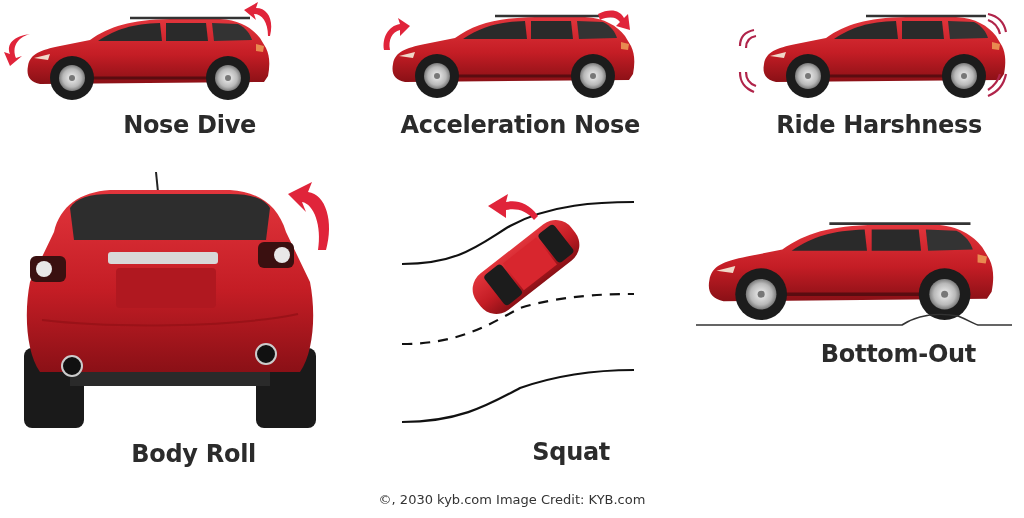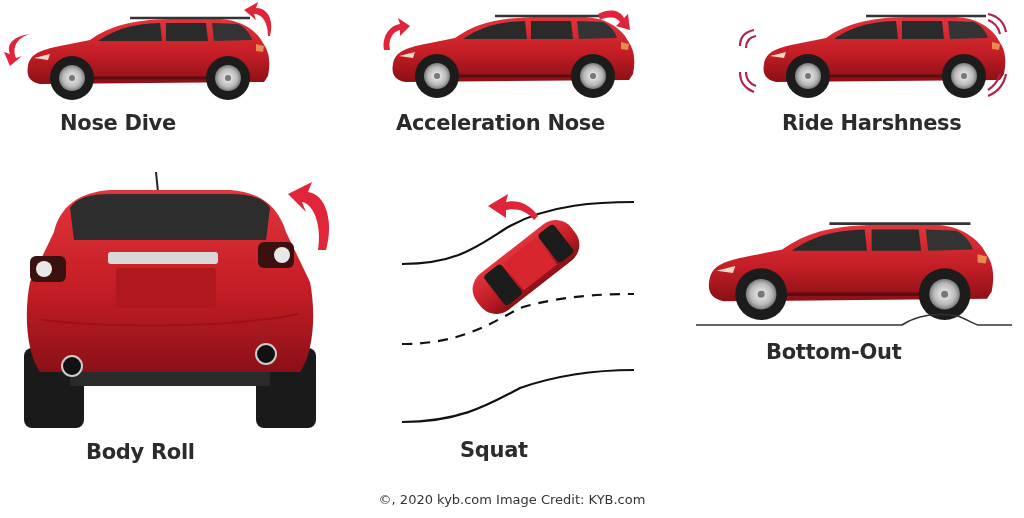--- a/index.html
+++ b/index.html
@@ -1,21 +1,21 @@
 <!DOCTYPE html>
 <html><head>
 <meta charset="utf-8">
 <style>
   * { box-sizing: border-box; margin: 0; padding: 0; }
   html, body { width: 1024px; height: 518px; background: #ffffff; overflow: hidden; }
   body { position: relative; font-family: "DejaVu Sans", sans-serif; }
   .panel { position: absolute; }
   .label {
     position: absolute; font-family: "DejaVu Sans", sans-serif; font-weight: bold;
-    font-size: 21px; color: #2b2b2b; text-align: left; white-space: nowrap;
+    font-size: 24px; color: #2b2b2b; text-align: right; white-space: nowrap;
     letter-spacing: -0.3px;
   }
   .credit {
     position: absolute; left: 0; width: 1024px; top: 492px; text-align: center;
     font-family: "DejaVu Sans", sans-serif; font-size: 13px; color: #333;
   }
   svg { position: absolute; overflow: visible; }
 </style>
 </head>
 <body>
@@ -92,21 +92,21 @@
       <path d="M20,10 C14,11 10,15 10,22"></path>
     <path d="M4,46 C4,56 8,62 18,66"></path>
       <path d="M10,46 C10,53 14,58 20,60"></path>
   </svg>
   <svg style="left:986px;top:12px" width="24" height="88" viewBox="0 0 24 88" fill="none" stroke="#b0244a" stroke-width="2.2">
     <path d="M2,2 C12,4 18,10 20,20"></path>
       <path d="M2,8 C8,10 12,14 14,22"></path>
     <path d="M20,62 C18,72 12,80 2,84"></path>
       <path d="M14,62 C12,70 8,74 2,78"></path>
   </svg>
-  <div class="label" style="left:782px;top:111px;width:220px">Ride Harshness</div>
+  <div class="label" style="left:762px;top:111px;width:220px">Ride Harshness</div>
 </div>
 
 <div class="panel">
   <svg style="left:20px;top:172px" width="296" height="256" viewBox="0 0 296 256">
     <line x1="136" y1="0" x2="138" y2="20" stroke="#222" stroke-width="2"></line>
 
     <rect x="4" y="176" width="60" height="80" rx="8" fill="#1a1a1a"></rect>
     <rect x="236" y="176" width="60" height="80" rx="8" fill="#1a1a1a"></rect>
 
     <rect x="50" y="190" width="200" height="24" fill="#2a2a2a"></rect>
@@ -125,21 +125,21 @@
     <circle cx="262" cy="83" r="8" fill="#e8e8e8"></circle>
 
     <path d="M22,148 C90,156 210,156 278,142" stroke="#9a1218" stroke-width="2" fill="none"></path>
 
     <circle cx="52" cy="194" r="10" fill="#111" stroke="#ccc" stroke-width="2"></circle>
     <circle cx="246" cy="182" r="10" fill="#111" stroke="#ccc" stroke-width="2"></circle>
   </svg>
   <svg style="left:288px;top:180px" width="44" height="72" viewBox="0 0 44 72">
     <path d="M30,70 C34,46 26,24 14,22 L18,32 L0,14 L24,2 L20,12 C38,14 46,42 38,70 Z" fill="#e0243a"></path>
   </svg>
-  <div class="label" style="left:86px;top:440px;width:164px">Body Roll</div>
+  <div class="label" style="left:92px;top:440px;width:164px">Body Roll</div>
 </div>
 
 <div class="panel">
   <svg style="left:400px;top:196px" width="236" height="230" viewBox="0 0 236 230" fill="none" stroke="#111" stroke-width="2.2">
     <path d="M2,68 C60,68 80,48 110,30 C150,8 200,6 234,6"></path>
     <path d="M2,148 C60,148 90,128 120,112 C160,100 200,98 234,98" stroke-dasharray="10,8"></path>
     <path d="M2,226 C60,226 90,208 120,192 C160,178 200,174 234,174"></path>
   </svg>
   <svg style="left:456px;top:212px" width="140" height="110" viewBox="0 0 140 110">
     <g transform="rotate(-38 70 55)">
@@ -155,16 +155,16 @@
   <div class="label" style="left:460px;top:438px;width:150px">Squat</div>
 </div>
 
 <div class="panel">
   <svg style="left:700px;top:218px" width="294" height="110" viewBox="0 0 250 92">
       <use href="#sideCar"></use>
     </svg>
   <svg style="left:696px;top:310px" width="316" height="20" viewBox="0 0 316 20" fill="none" stroke="#333" stroke-width="1.6">
     <path d="M0,15 L206,15 C220,6 240,2 262,6 C272,10 278,14 282,15 L316,15"></path>
   </svg>
-  <div class="label" style="left:766px;top:340px;width:166px">Bottom-Out</div>
+  <div class="label" style="left:810px;top:340px;width:166px">Bottom-Out</div>
 </div>
 
-<div class="credit">©, 2020 kyb.com  Image Credit: KYB.com</div>
+<div class="credit">©, 2030 kyb.com  Image Credit: KYB.com</div>
 
 </body></html>

